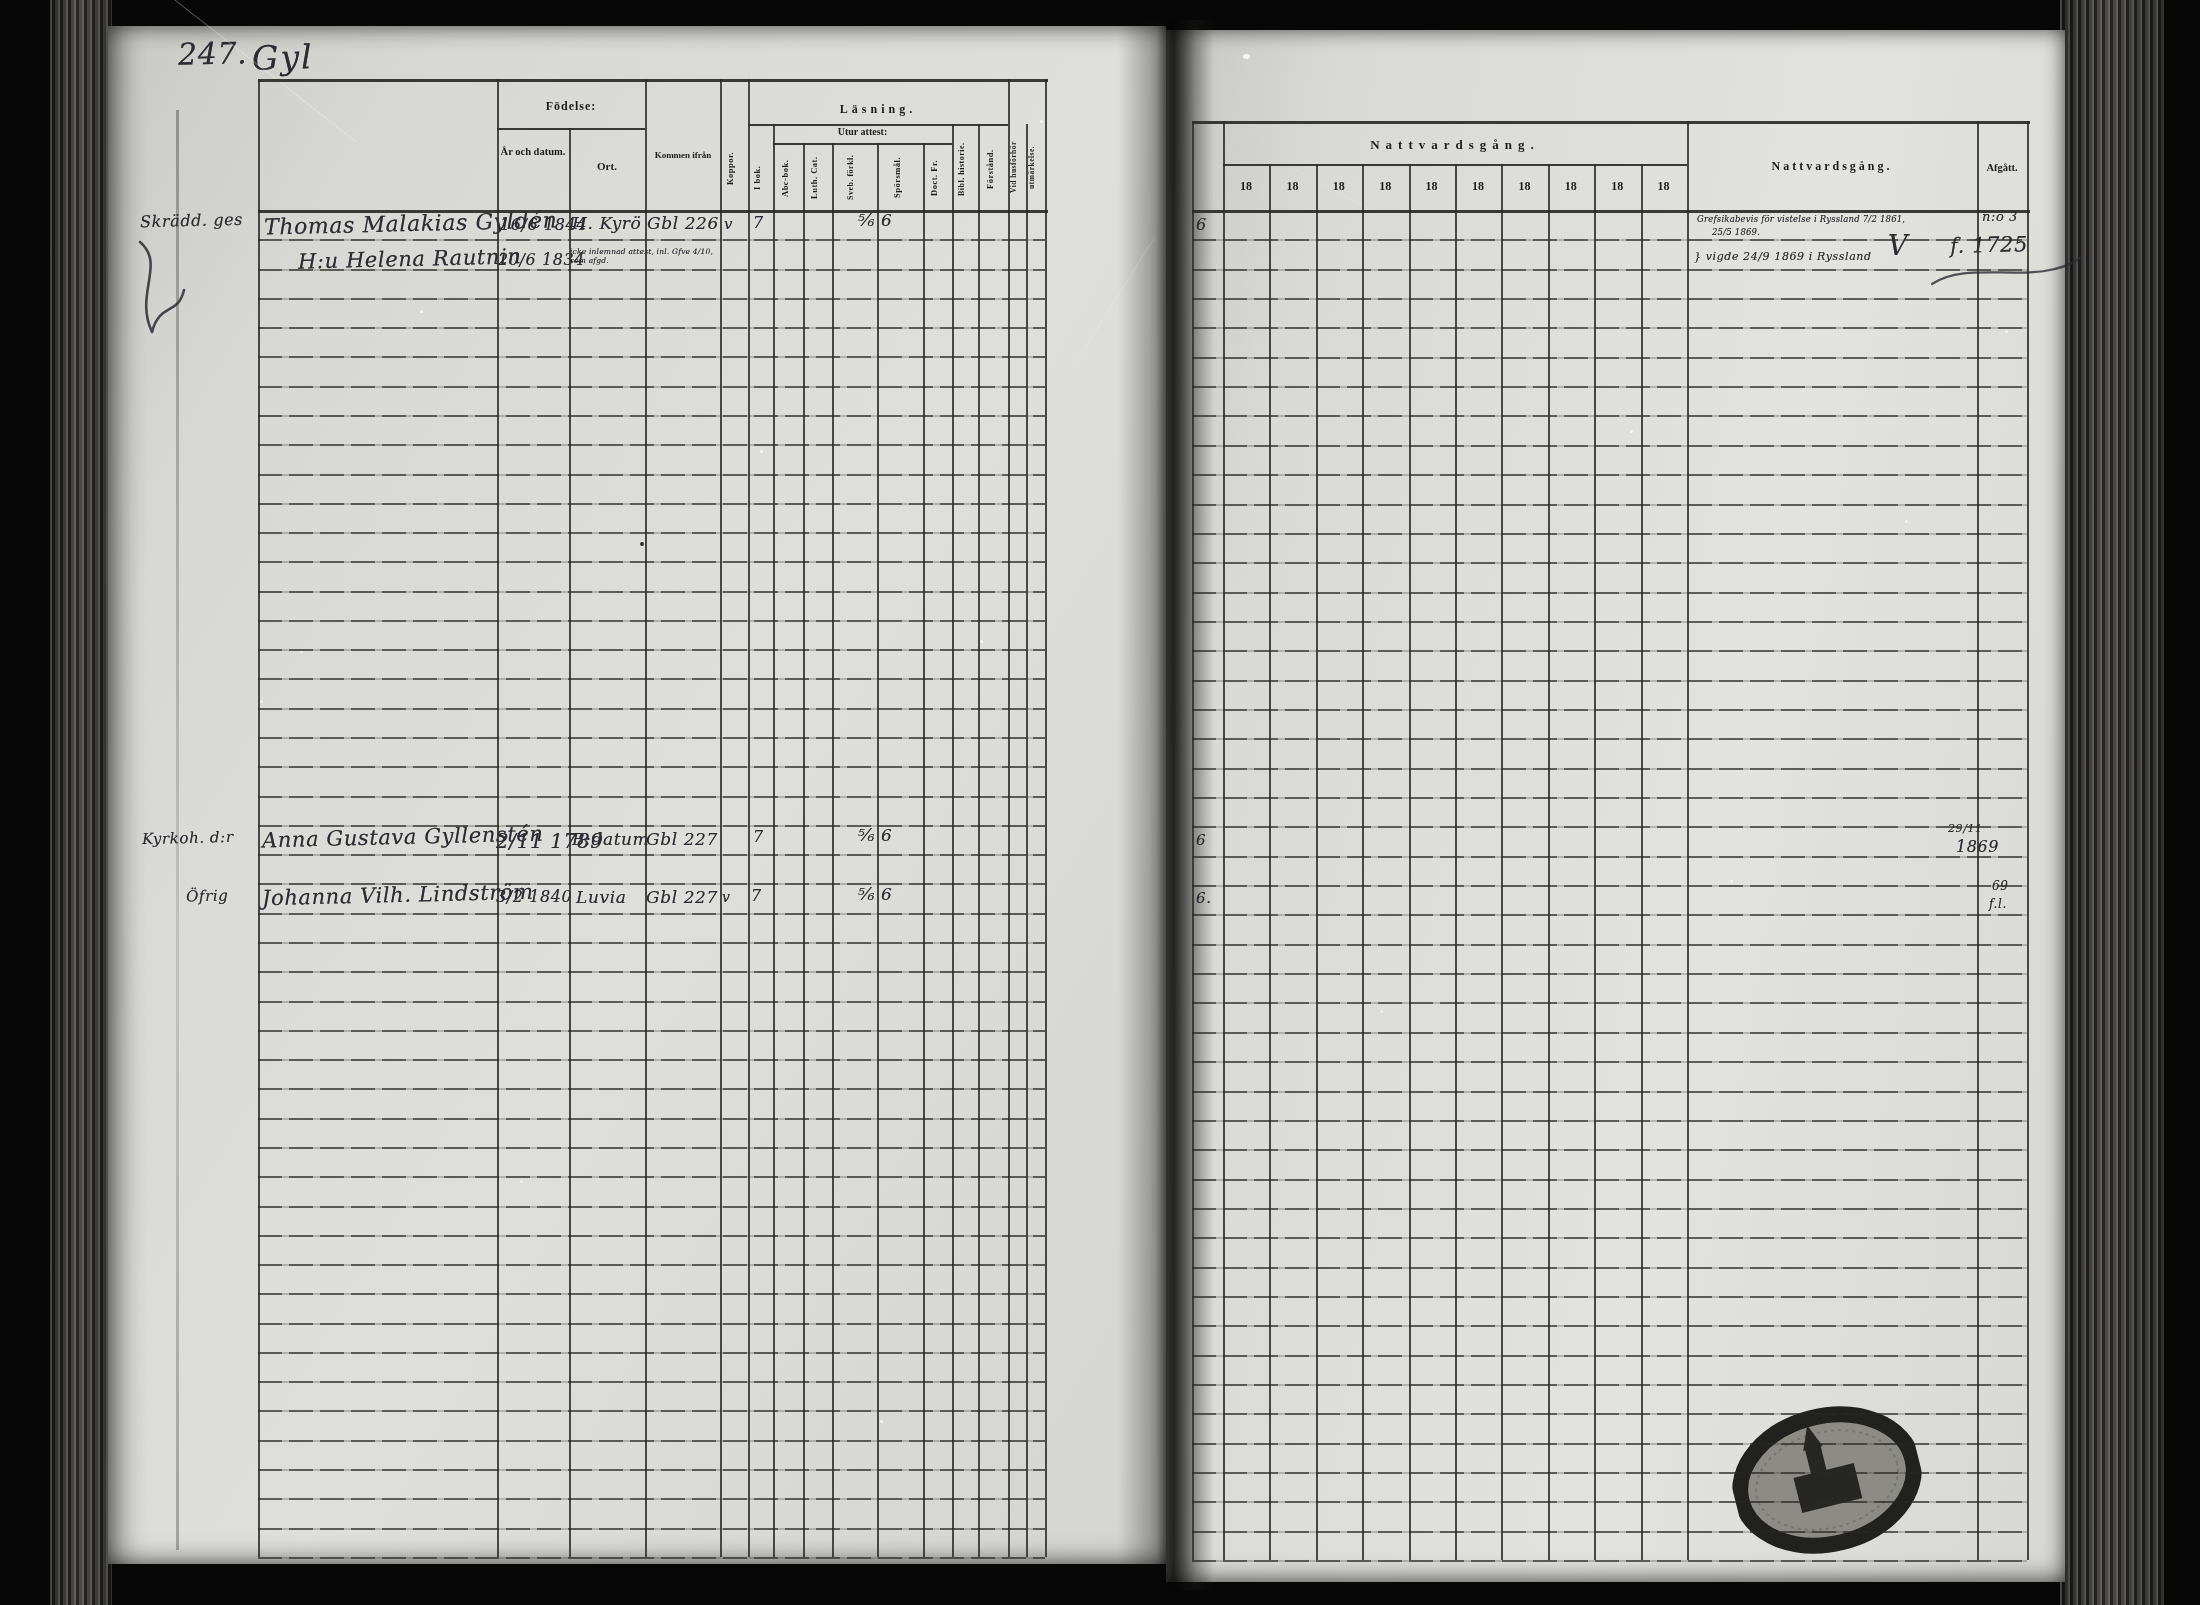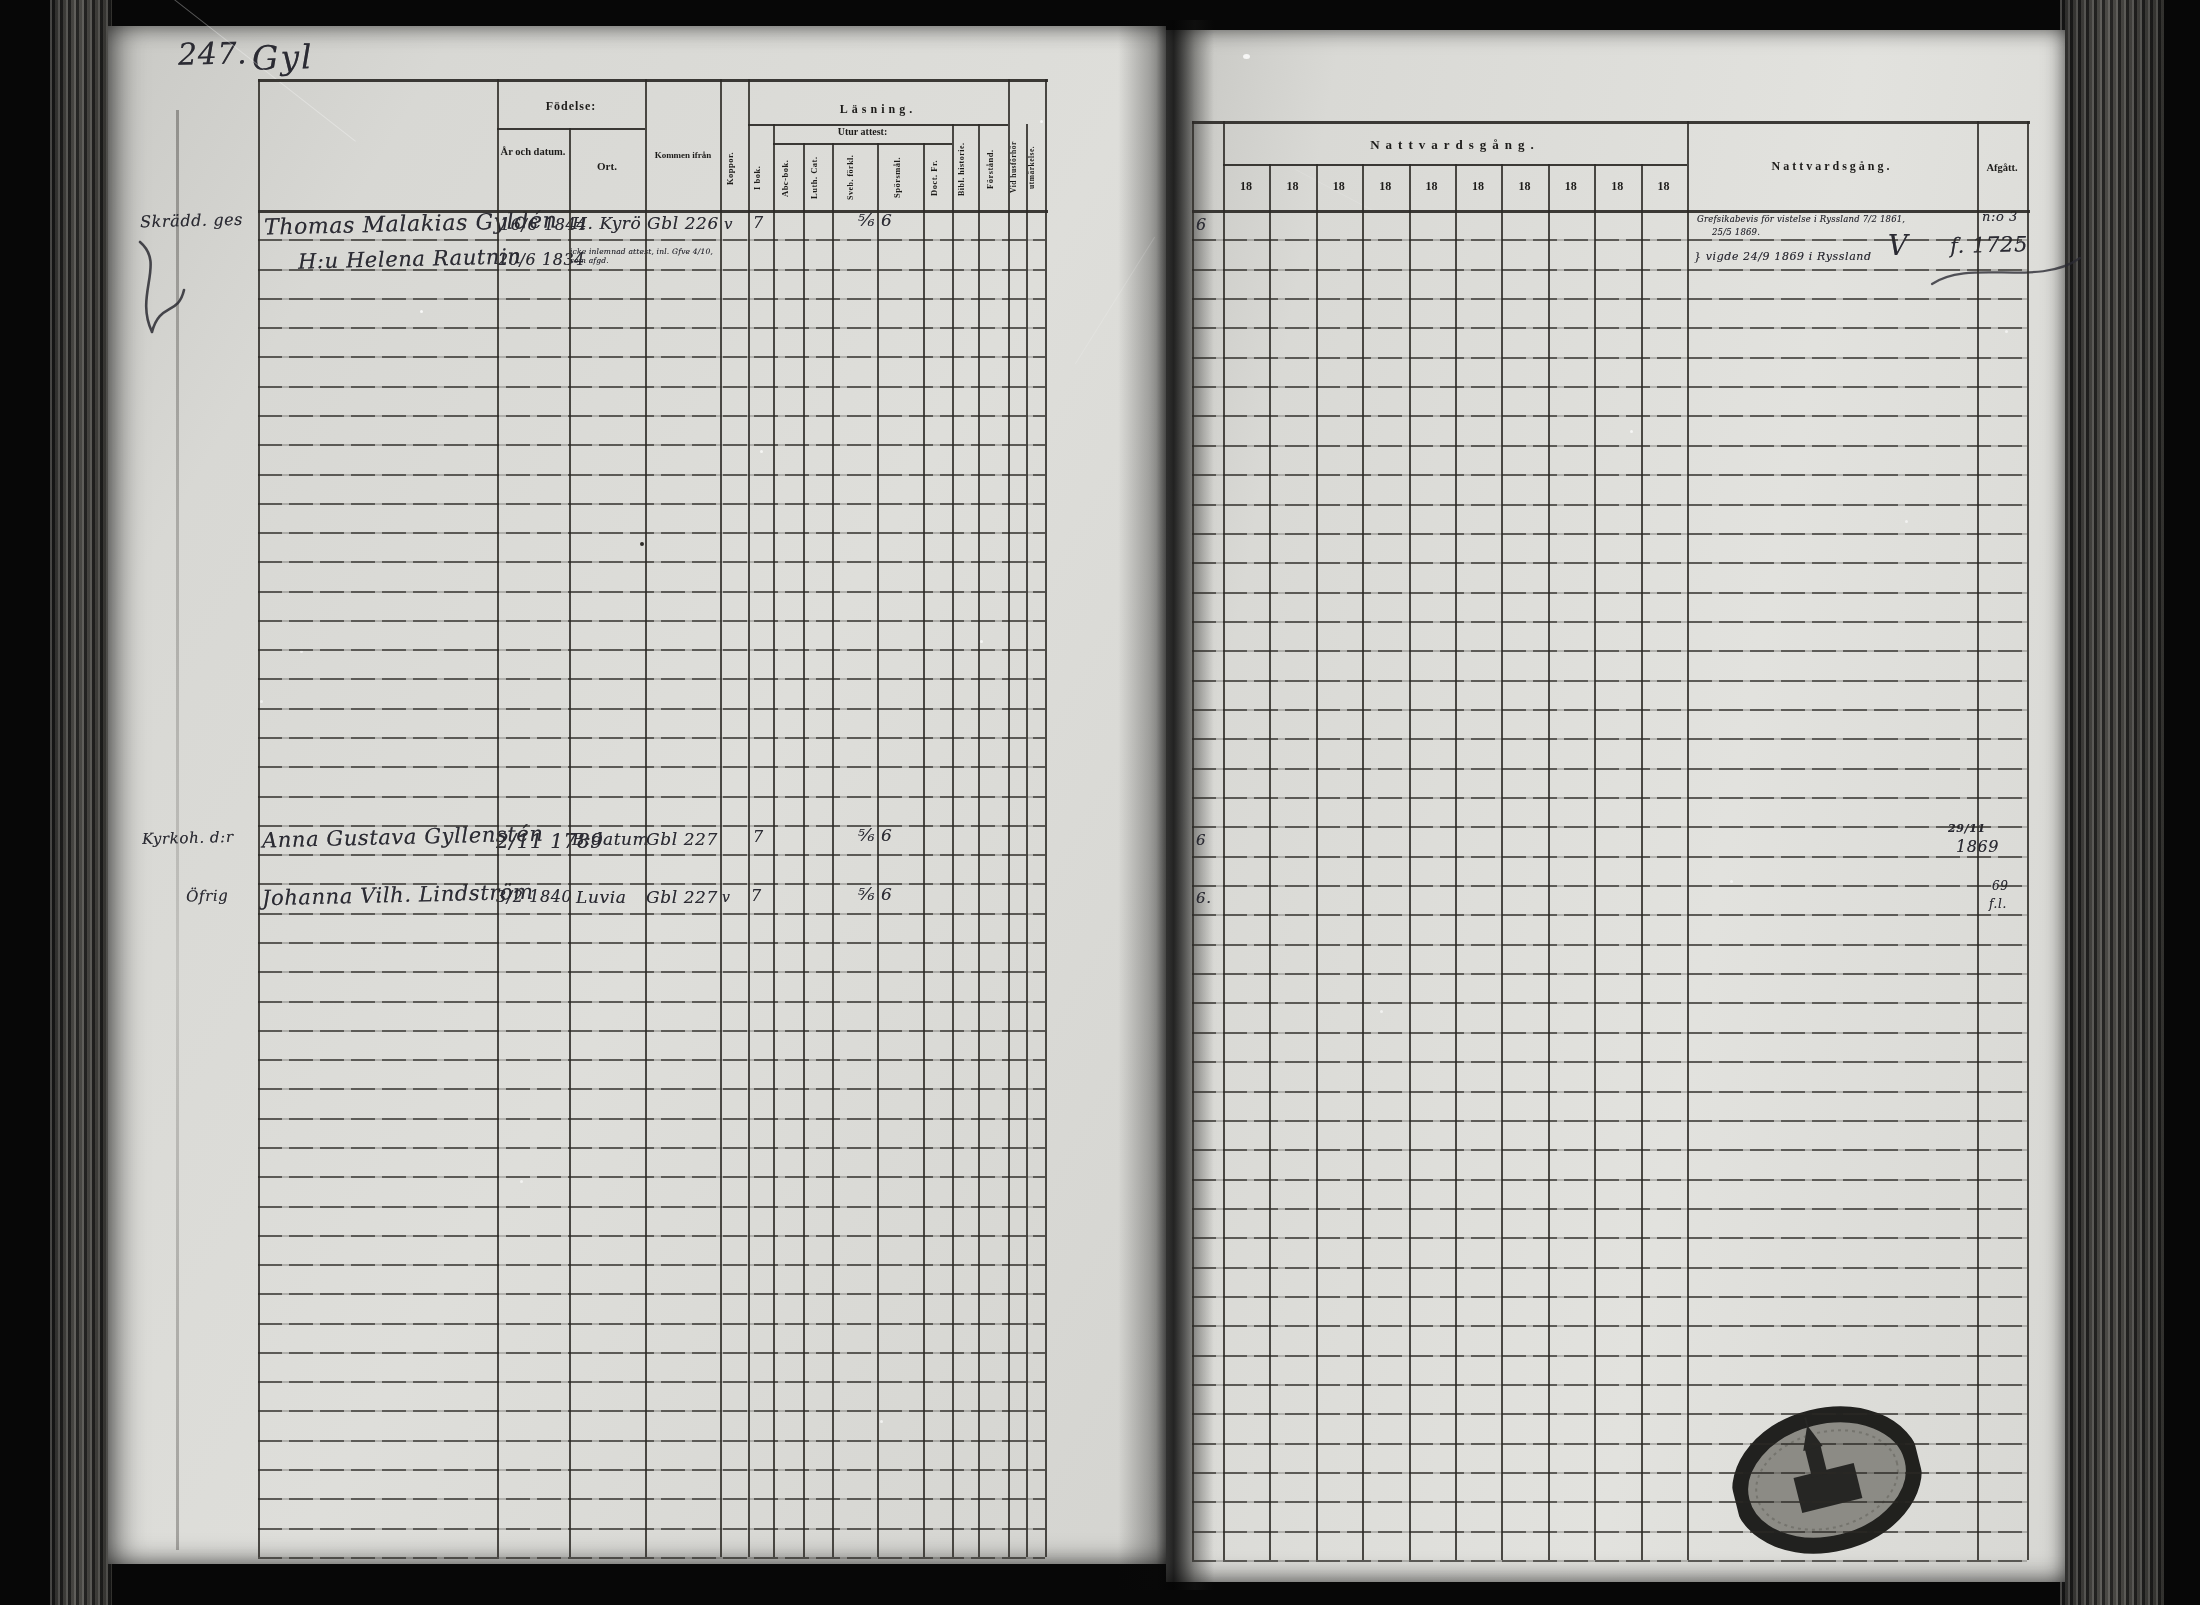--- a/index.html
+++ b/index.html
@@ -116,21 +116,21 @@
   <div class="hw" style="left:1694px;top:250px;font-size:11px;">} vigde 24/9 1869 i Ryssland</div>
 
   <div class="hw tilt" style="left:142px;top:829px;font-size:15px;">Kyrkoh. d:r</div>
   <div class="hw tilt" style="left:262px;top:825px;font-size:21px;">Anna Gustava Gyllenstén</div>
   <div class="hw" style="left:496px;top:829px;font-size:20px;">2/11 1789</div>
   <div class="hw" style="left:572px;top:829px;font-size:17px;">B:datum</div>
   <div class="hw" style="left:646px;top:829px;font-size:17px;">Gbl 227</div>
   <div class="hw" style="left:753px;top:827px;font-size:16px;">7</div>
   <div class="hw" style="left:858px;top:825px;font-size:17px;">⅚ 6</div>
   <div class="hw" style="left:1196px;top:831px;font-size:15px;">6</div>
-  <div class="hw" style="left:1948px;top:822px;font-size:11px;font-weight:bold;">29/11</div>
+  <div class="hw" style="left:1948px;top:822px;font-size:11px;">29/11</div>
   <div class="hw" style="left:1956px;top:837px;font-size:16px;">1869</div>
 
   <div class="hw tilt" style="left:186px;top:887px;font-size:15px;">Öfrig</div>
   <div class="hw tilt" style="left:262px;top:883px;font-size:21px;">Johanna Vilh. Lindström</div>
   <div class="hw" style="left:496px;top:887px;font-size:16px;">3/2 1840</div>
   <div class="hw" style="left:576px;top:887px;font-size:17px;">Luvia</div>
   <div class="hw" style="left:646px;top:887px;font-size:17px;">Gbl 227</div>
   <div class="hw" style="left:722px;top:889px;font-size:14px;">v</div>
   <div class="hw" style="left:751px;top:886px;font-size:16px;">7</div>
   <div class="hw" style="left:858px;top:884px;font-size:17px;">⅚ 6</div>

